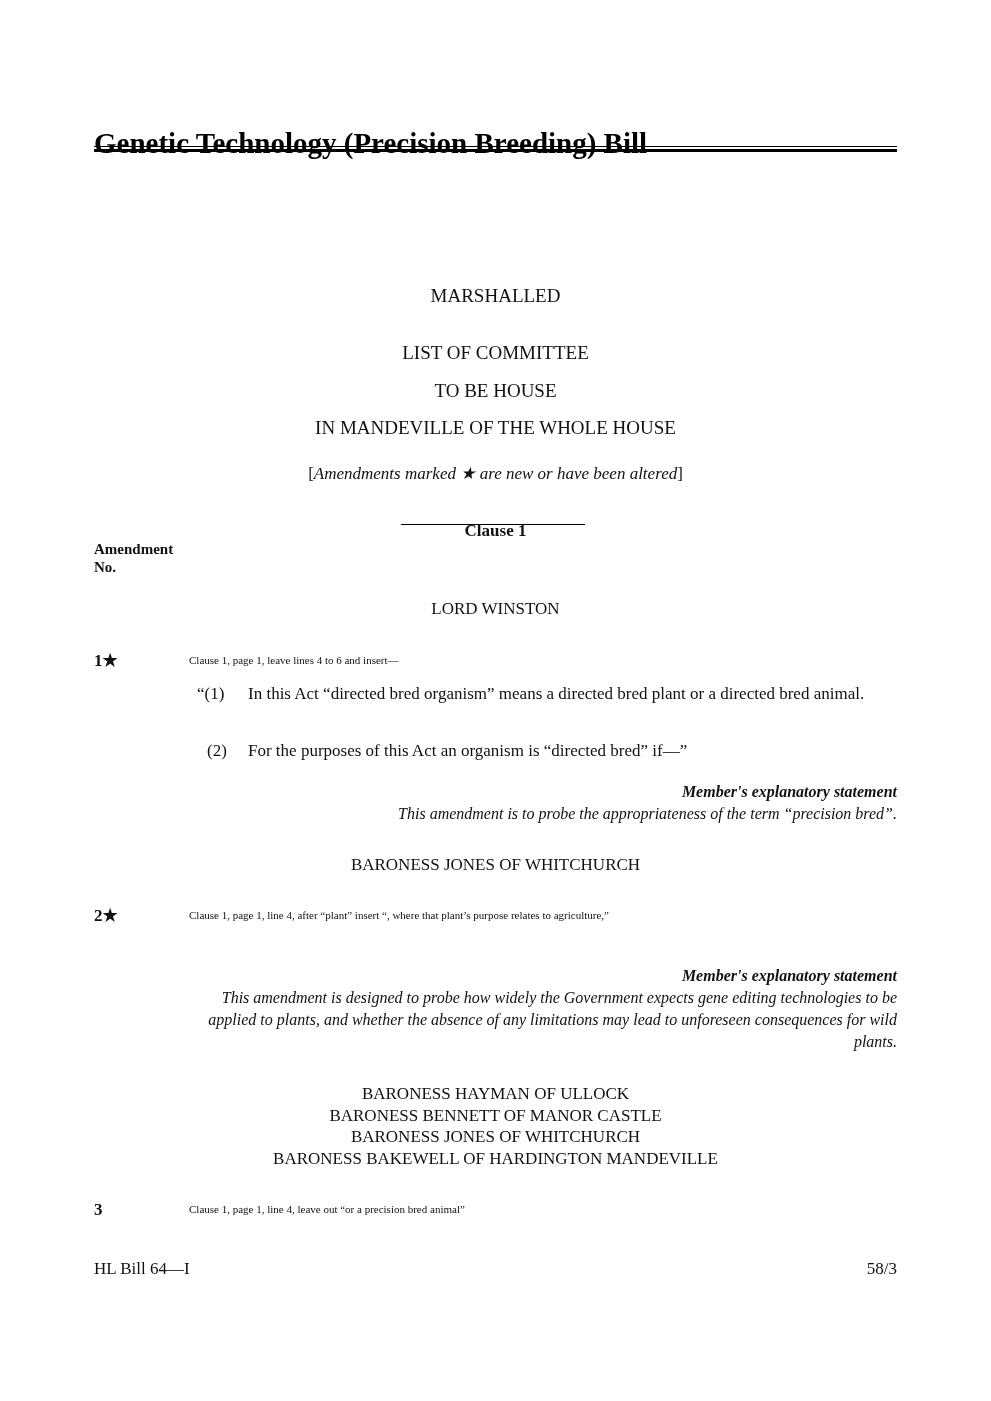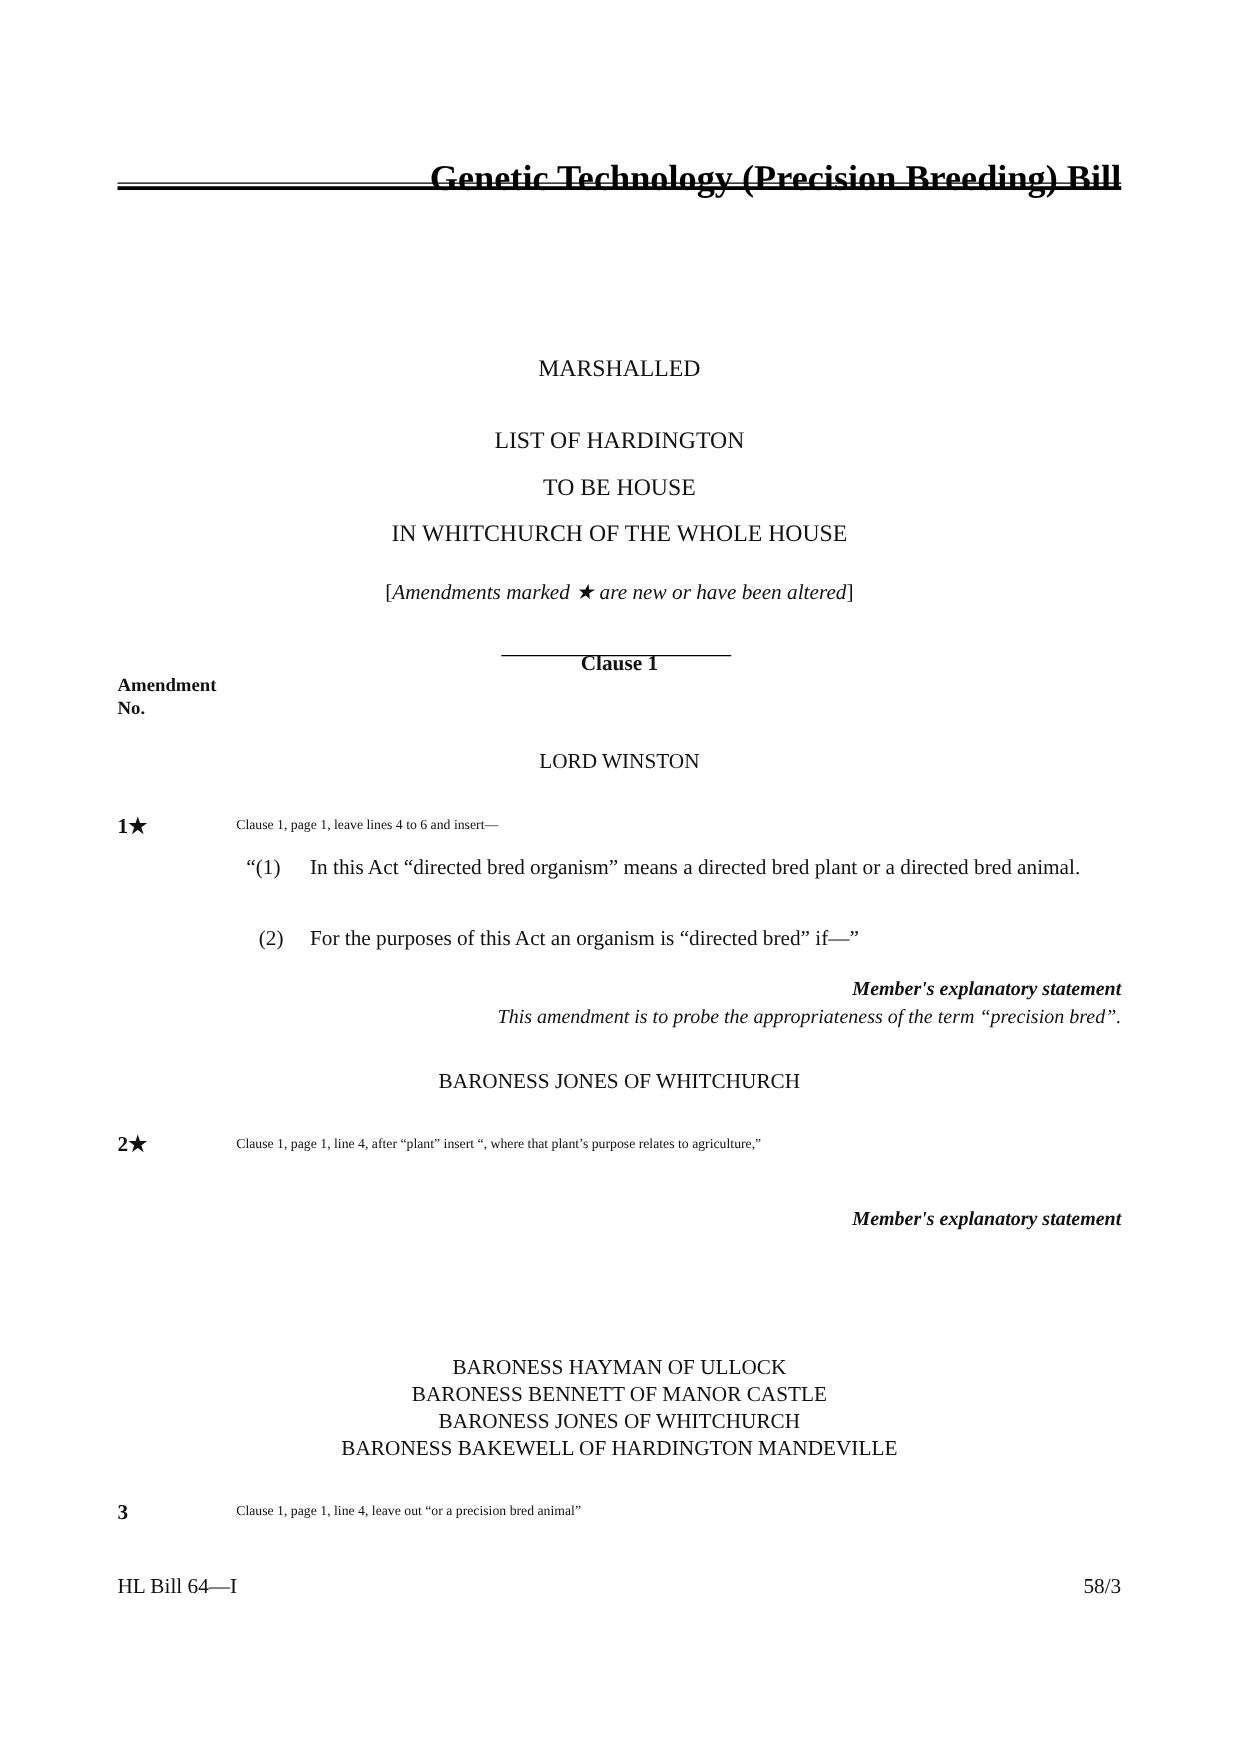--- a/index.html
+++ b/index.html
@@ -3,21 +3,21 @@
 <meta charset="utf-8">
 <style>
   html, body { margin: 0; padding: 0; background: #ffffff; }
   body {
     width: 991px; height: 1401px; position: relative; overflow: hidden;
     font-family: "Liberation Serif", "DejaVu Serif", serif;
     color: #111;
   }
   .title {
     position: absolute; left: 94px; width: 803px; top: 104px;
-    text-align: right; font-weight: bold; font-size: 29px; line-height: 40px;
+    text-align: left; font-weight: bold; font-size: 29px; line-height: 40px;
     color: #000;
   }
   .rule-thin { position: absolute; left: 94px; width: 803px; top: 146px; height: 1px; background: #000; }
   .rule-thick { position: absolute; left: 94px; width: 803px; top: 149px; height: 3px; background: #000; }
 
   .center-line {
     position: absolute; left: 94px; width: 803px; text-align: center;
     font-size: 19px; line-height: 24px;
   }
   .note { font-size: 17px; }
@@ -61,23 +61,23 @@
 </head>
 <body>
 
 <div>
 
   <h1 class="title">Genetic Technology (Precision Breeding) Bill</h1>
   <div class="rule-thin"></div>
   <div class="rule-thick"></div>
 
   <div class="center-line" style="top:284px;">MARSHALLED</div>
-  <div class="center-line" style="top:341px;">LIST OF HARDINGTON</div>
+  <div class="center-line" style="top:341px;">LIST OF COMMITTEE</div>
   <div class="center-line" style="top:379px;">TO BE HOUSE</div>
-  <div class="center-line" style="top:416px;">IN WHITCHURCH OF THE WHOLE HOUSE</div>
+  <div class="center-line" style="top:416px;">IN MANDEVILLE OF THE WHOLE HOUSE</div>
 
   <div class="center-line note" style="top:462px;">
     <span>[</span><i><span>Amendments marked </span><span>★</span><span> are new or have been altered</span></i><span>]</span>
   </div>
 
   <div class="short-rule"></div>
 
   <div class="amend-no-head">
     <div>Amendment</div>
     <div>No.</div>
@@ -103,20 +103,21 @@
     <div class="body">This amendment is to probe the appropriateness of the term “precision bred”.</div>
   </div>
 
   <div class="sponsor" style="top:854px;">BARONESS JONES OF WHITCHURCH</div>
 
   <div class="amend-num" style="top:905px;">2★</div>
   <div class="amend-text" style="top:905px;">Clause 1, page 1, line 4, after “plant” insert “, where that plant’s purpose relates to agriculture,”</div>
 
   <div class="expl" style="top:965px;">
     <div class="head">Member's explanatory statement</div>
+    <div class="body">This amendment is designed to probe how widely the Government expects gene editing technologies to be applied to plants, and whether the absence of any limitations may lead to unforeseen consequences for wild plants.</div>
   </div>
 
   <div class="sponsor-stack">
     <div>BARONESS HAYMAN OF ULLOCK</div>
     <div>BARONESS BENNETT OF MANOR CASTLE</div>
     <div>BARONESS JONES OF WHITCHURCH</div>
     <div>BARONESS BAKEWELL OF HARDINGTON MANDEVILLE</div>
   </div>
 
   <div class="amend-num" style="top:1199px;">3</div>

